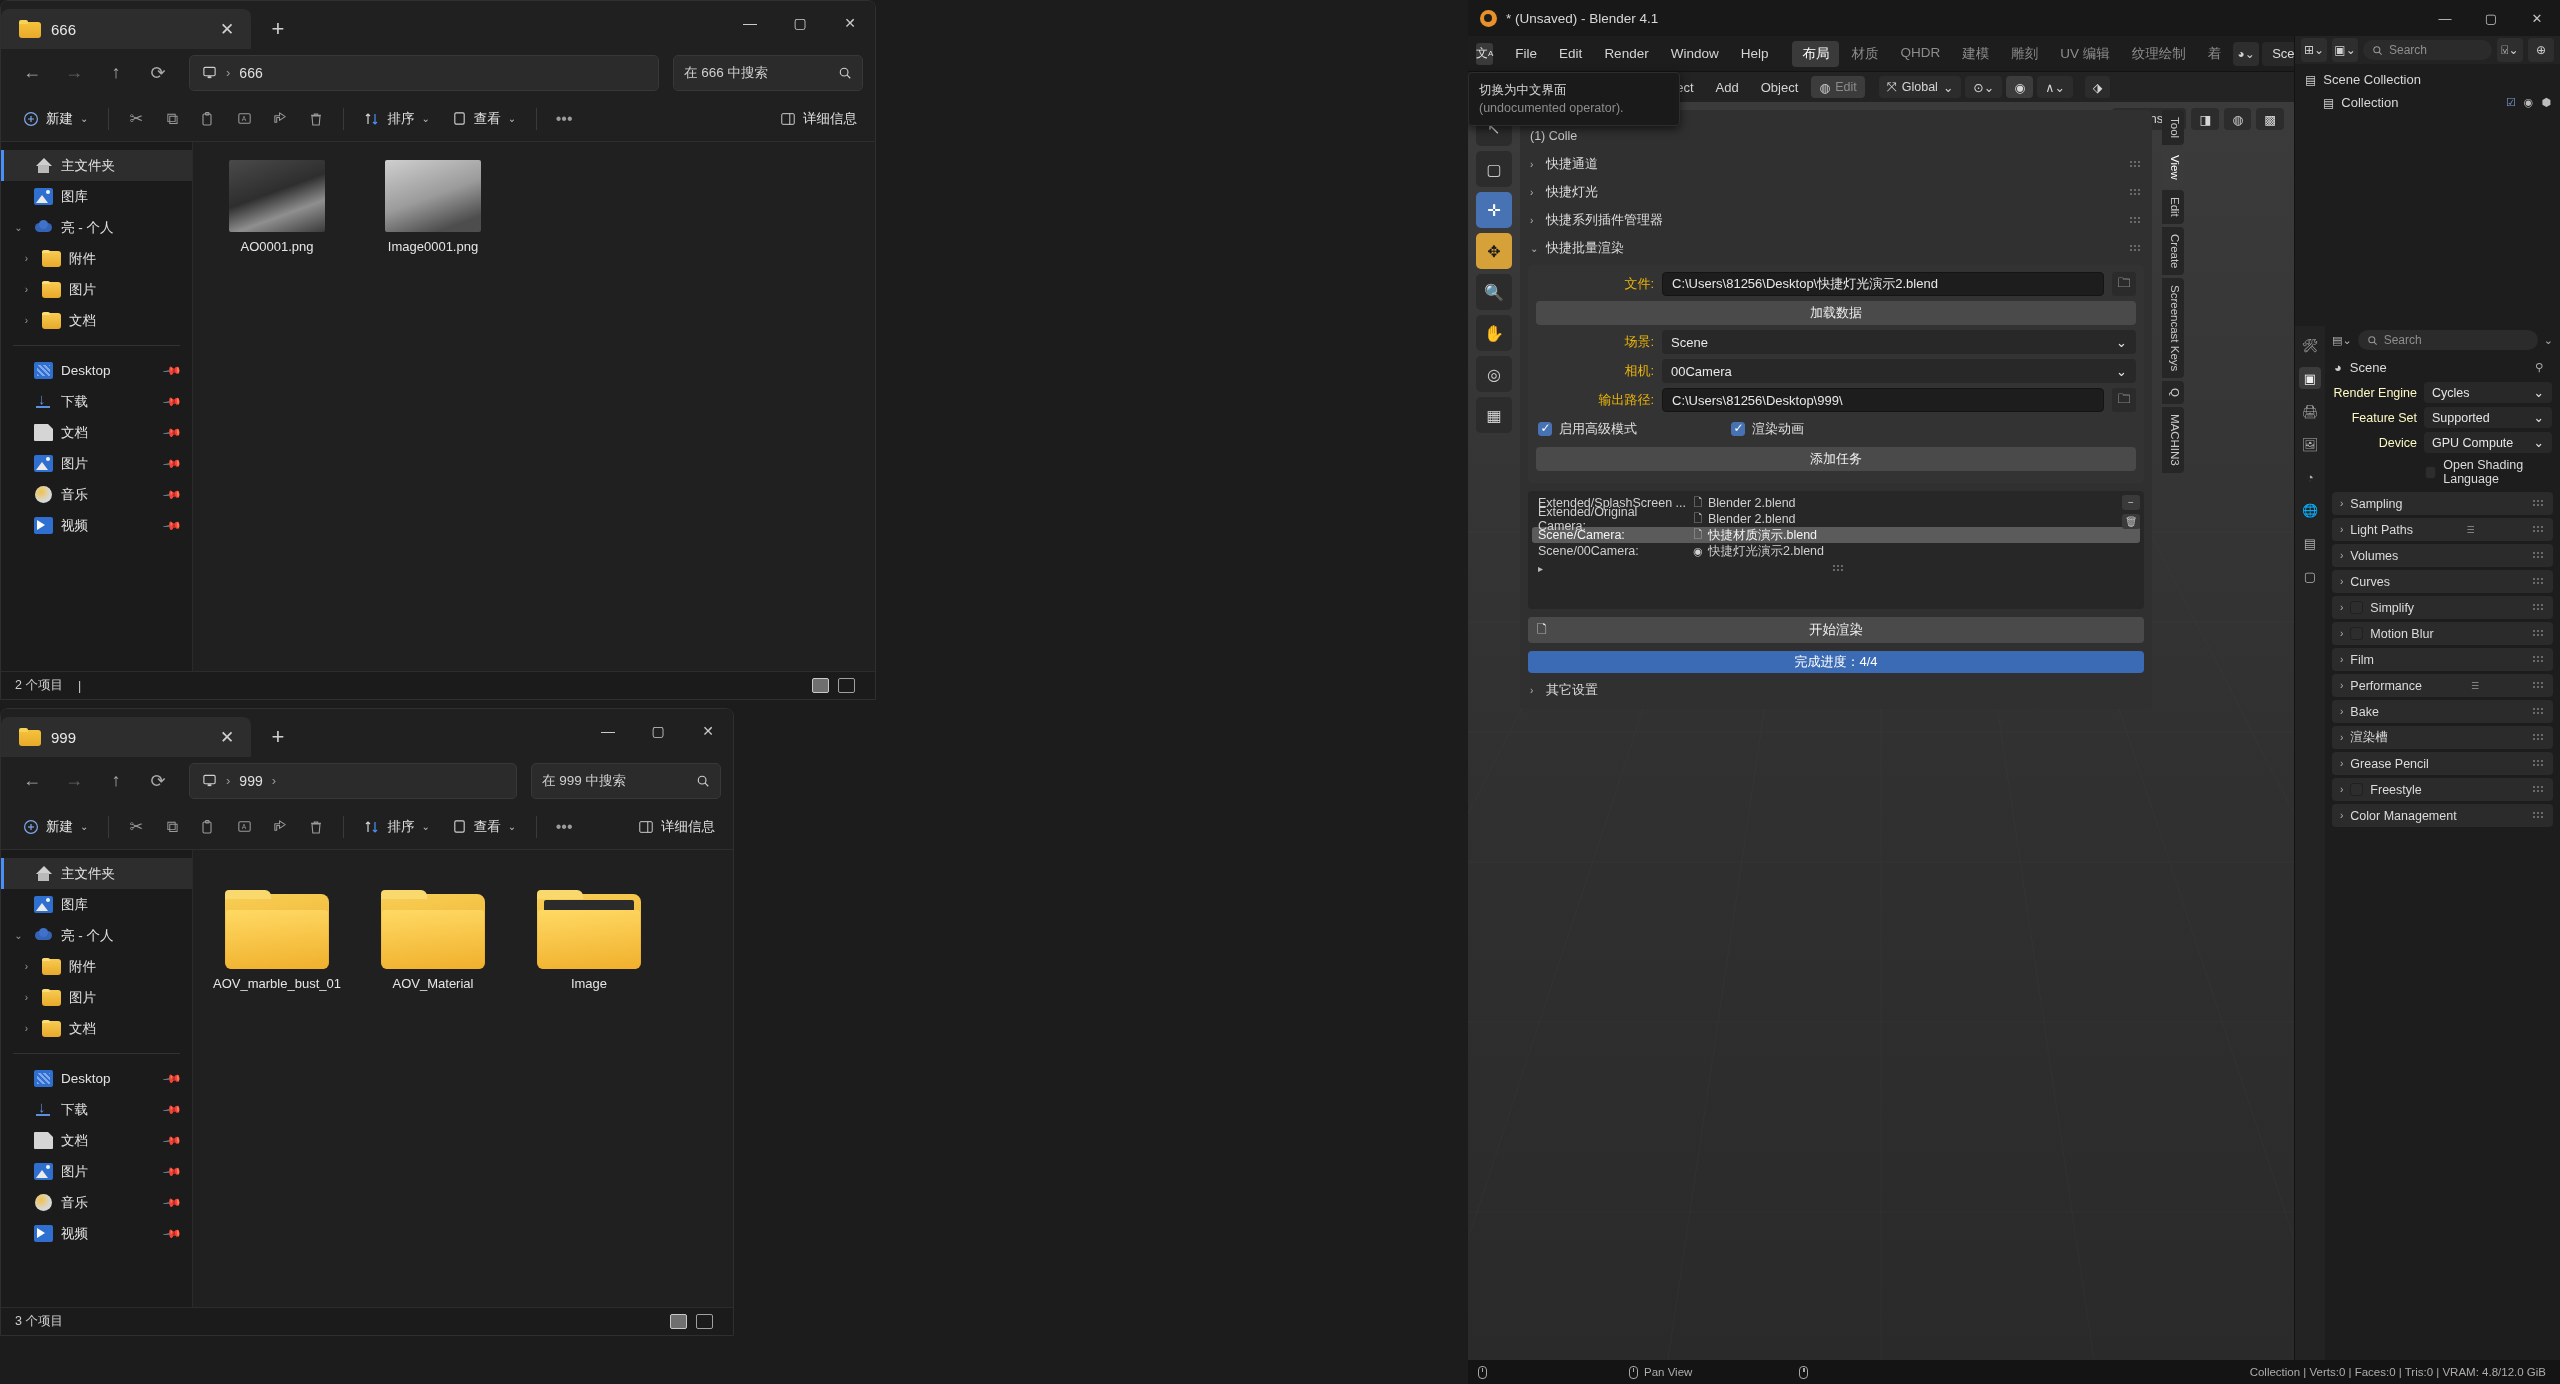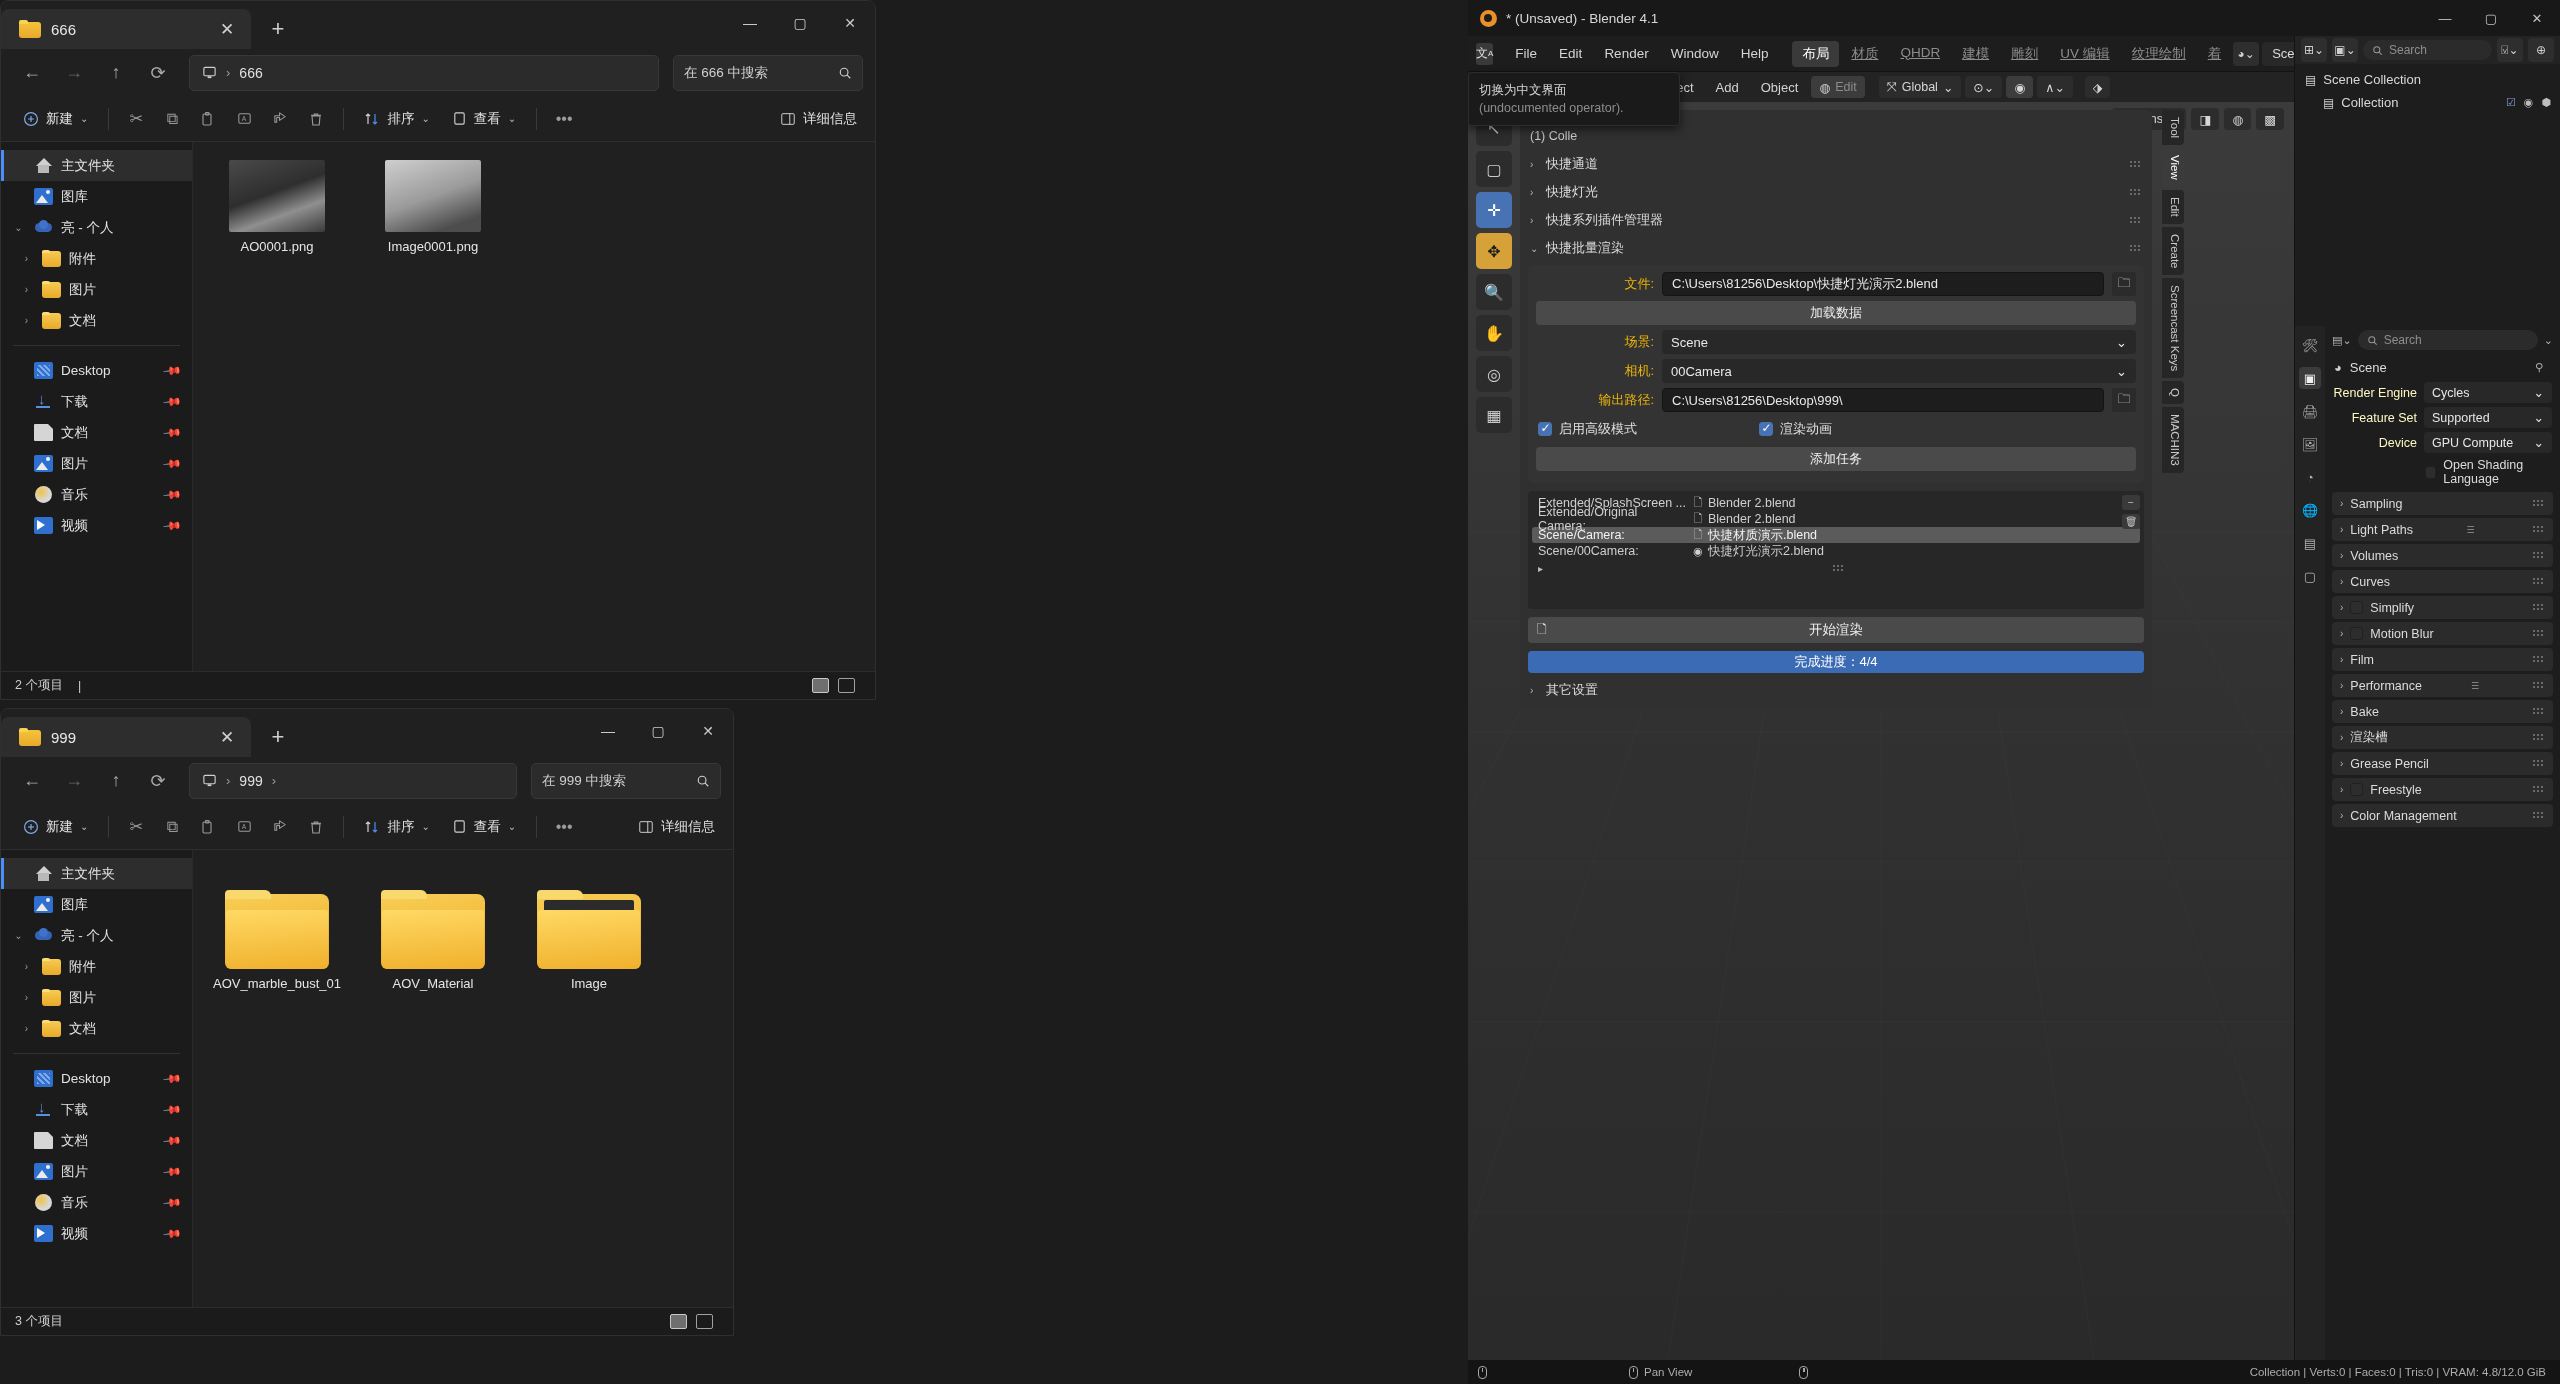--- a/index.html
+++ b/index.html
@@ -119,21 +119,21 @@
               padding-left:12px; font-size:13.5px; color:#d8d8d8; position:relative; }
   .bl-logo { width:17px; height:17px; border-radius:50%; background:#e8912a; position:relative; }
   .bl-logo:after { content:""; position:absolute; left:4px; top:4px; width:8px; height:8px;
               border-radius:50%; background:#1d1d1d; }
   .bl-wctrl { position:absolute; right:0; top:0; display:flex; height:36px; }
   .bl-wctrl div { width:46px; display:flex; align-items:center; justify-content:center; color:#c3c3c3; font-size:13px; }
 
   .bl-menubar { height:36px; background:#1d1d1d; display:flex; align-items:center; gap:2px;
                 padding-left:8px; font-size:13.5px; border-bottom:1px solid #131313; }
   .bm { padding:4px 10px; border-radius:4px; color:#d4d4d4; white-space:nowrap; }
-  .bm.dim { color:#8d8d8d;text-decoration:underline; }
+  .bm.dim { color:#8d8d8d; }
   .bm.active { background:#3a3a3a; color:#fff; }
   .ws-icon { width:25px; height:22px; background:#3a3a3a; border-radius:3px; display:flex;
              align-items:center; justify-content:center; font-size:12px; color:#e0e0e0; }
 
   .bl-scene-hdr { margin-left:auto; display:flex; align-items:center; gap:3px; padding-right:8px; }
   .sfield { height:24px; background:#282828; border-radius:4px; display:flex; align-items:center;
             gap:6px; padding:0 10px; font-size:13px; color:#dcdcdc; }
   .sbtn { width:26px; height:24px; background:#2e2e2e; border-radius:4px; display:flex;
           align-items:center; justify-content:center; color:#cfcfcf; font-size:12px; }
   .sbtn.flat { background:transparent; }
@@ -178,21 +178,21 @@
   .frow { display:flex; align-items:center; gap:8px; margin-bottom:5px; }
   .flabel { width:118px; text-align:right; font-size:13px; color:#eab308; }
   .finput { flex:1; height:24px; background:#1d1d1d; border:1px solid #141414; border-radius:4px;
             display:flex; align-items:center; padding:0 9px; font-size:13px; color:#e8e8e8; }
   .fdrop { flex:1; height:24px; background:#282828; border-radius:4px; display:flex; align-items:center;
            justify-content:space-between; padding:0 9px; font-size:13px; color:#e8e8e8; }
   .fbrowse { width:24px; height:24px; background:#2b2b2b; border-radius:3px; display:flex;
              align-items:center; justify-content:center; color:#cfcfcf; font-size:13px; }
   .fbtn { height:24px; background:#4a4a4a; border-radius:4px; display:flex; align-items:center;
           justify-content:center; font-size:13px; color:#efefef; margin:5px 0; }
-  .cbrow { display:flex; align-items:center; gap:28px; margin-top:8px; padding-left:2px; }
+  .cbrow { display:flex; align-items:center; margin-top:8px; padding-left:2px; }
   .cb { display:flex; align-items:center; gap:7px; font-size:13px; color:#e0e0e0; }
   .cbox { width:14px; height:14px; border-radius:3px; background:#2a2a2a; border:1px solid #1b1b1b; }
   .cbox.chk { background:#4772b3; border-color:#4772b3; position:relative; }
   .cbox.chk:after { content:"✓"; position:absolute; left:1.5px; top:-2px; color:#fff; font-size:12px; }
 
   .tasklist { background:#272727; border-radius:4px; margin:8px 8px 0 8px; padding:4px;
               position:relative; min-height:118px; }
   .task-row { height:16px; display:flex; align-items:center; font-size:12.5px; color:#cfcfcf; padding:0 6px;
               border-radius:3px; }
   .task-row.sel { background:#5b5b5b; color:#f2f2f2; }

